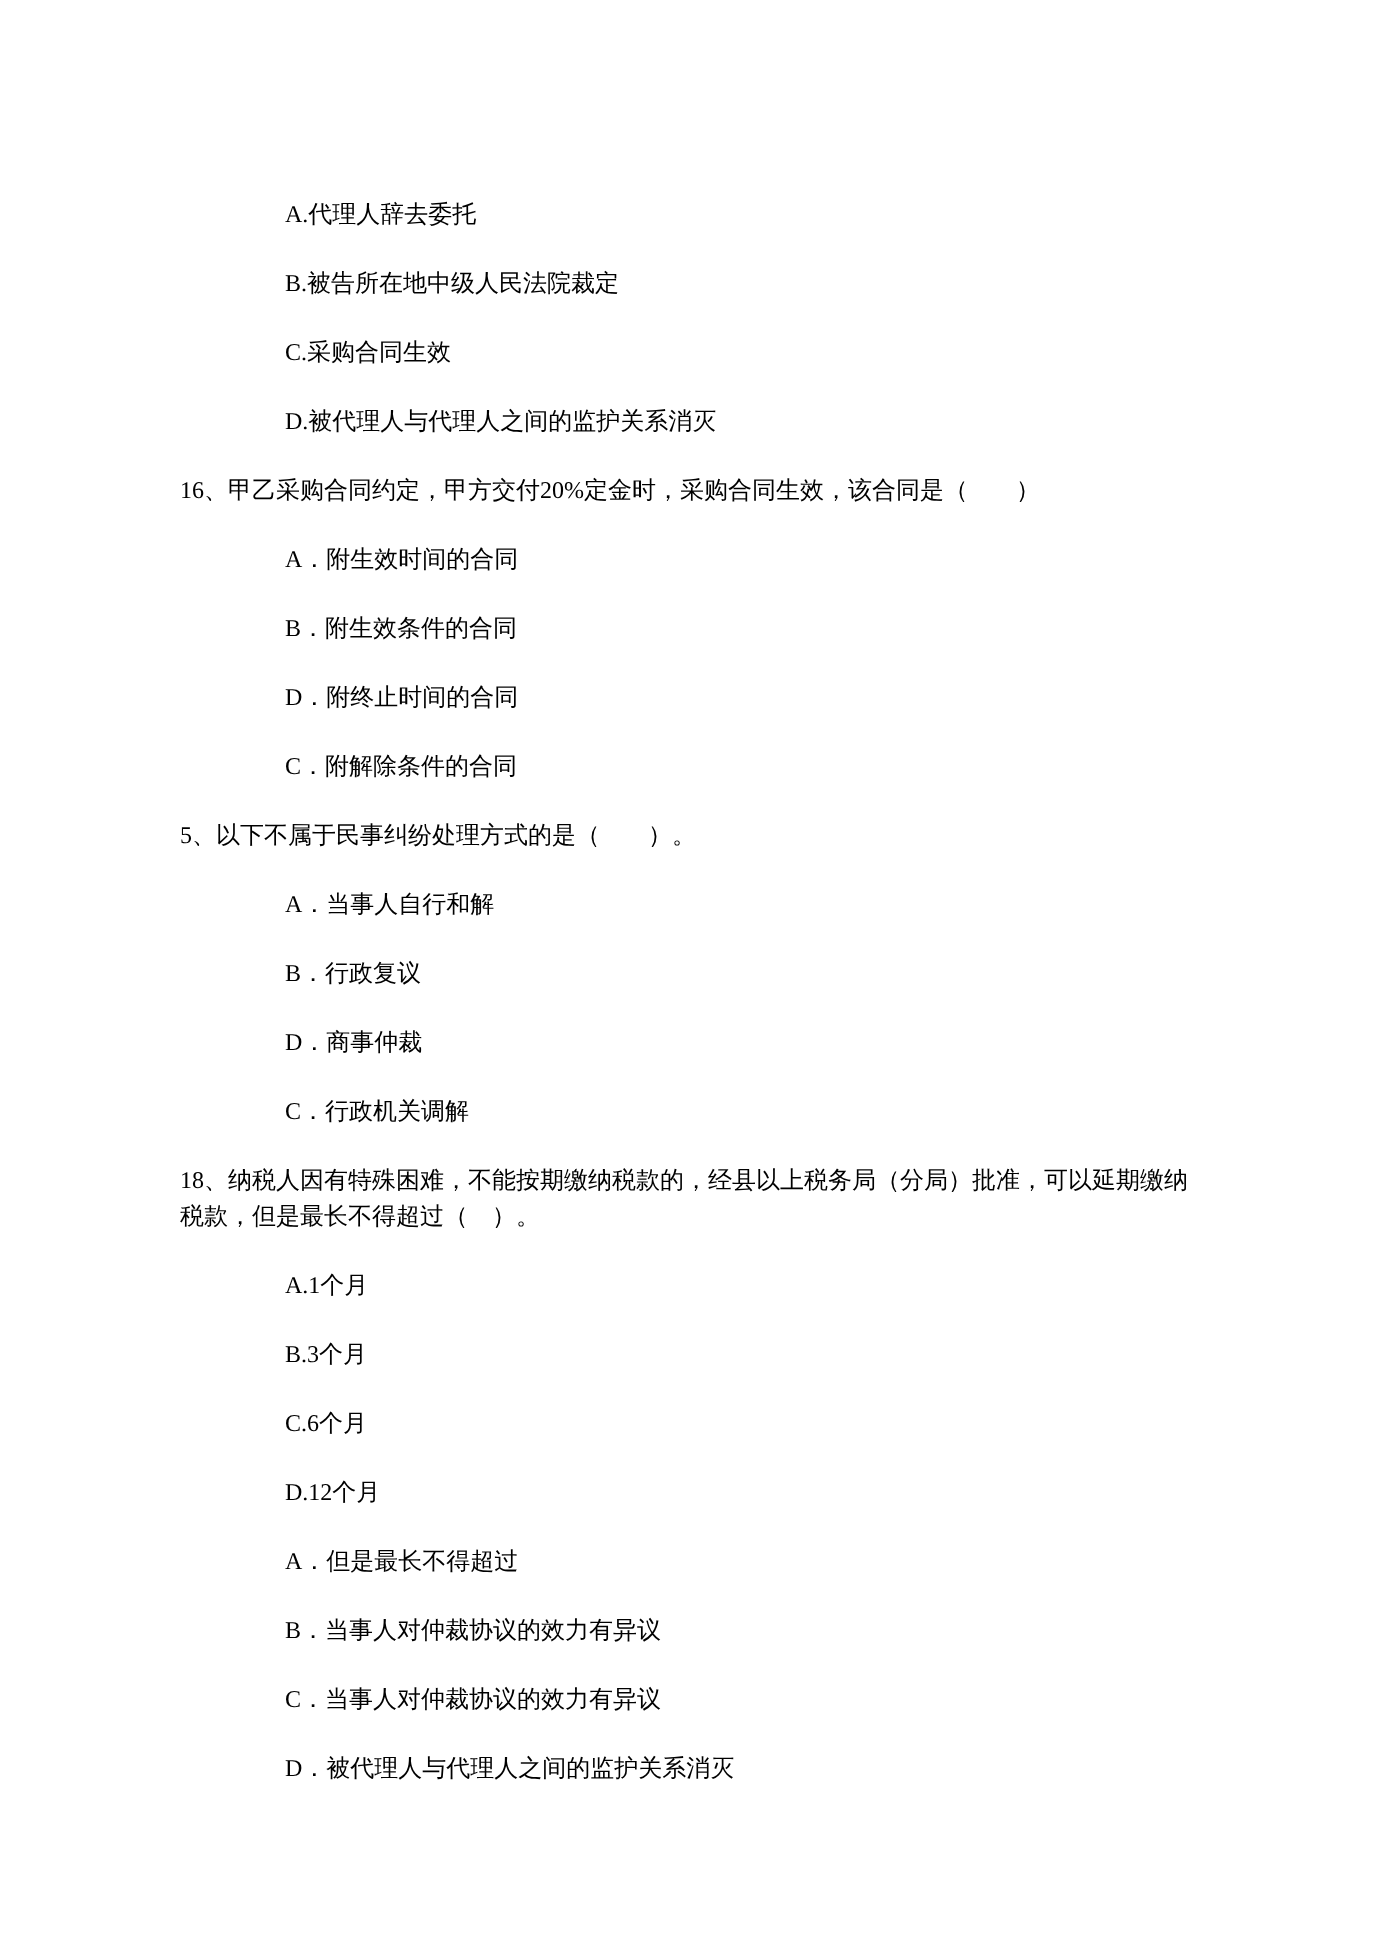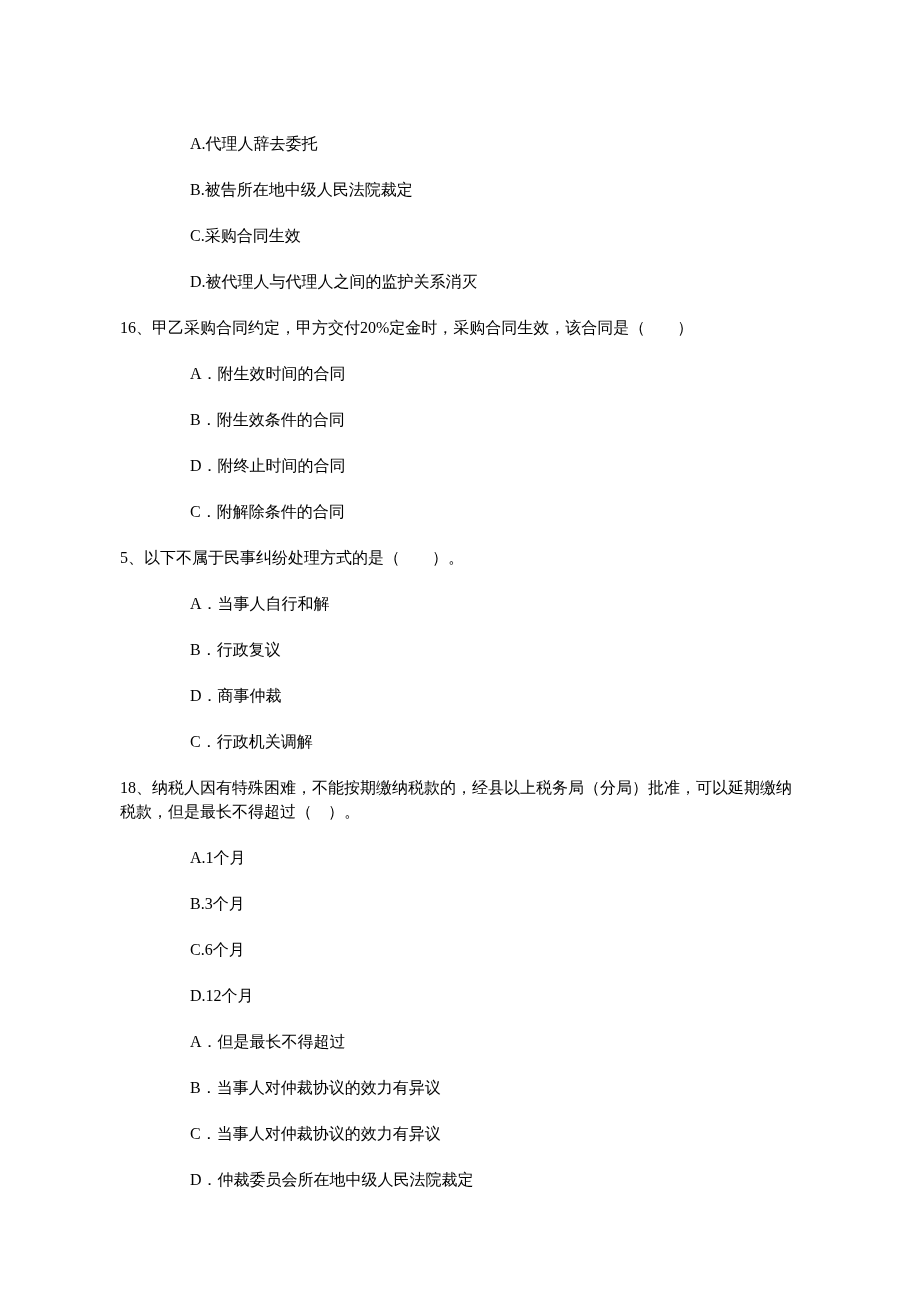--- a/index.html
+++ b/index.html
@@ -49,15 +49,15 @@
 
   <div class="question">18、纳税人因有特殊困难，不能按期缴纳税款的，经县以上税务局（分局）批准，可以延期缴纳税款，但是最长不得超过（　）。</div>
   <div class="option">A.1个月</div>
   <div class="option">B.3个月</div>
   <div class="option">C.6个月</div>
   <div class="option">D.12个月</div>
 
   <div class="option">A．但是最长不得超过</div>
   <div class="option">B．当事人对仲裁协议的效力有异议</div>
   <div class="option">C．当事人对仲裁协议的效力有异议</div>
-  <div class="option">D．仲裁委员会所在地中级人民法院裁定</div>
+  <div class="option">D．被代理人与代理人之间的监护关系消灭</div>
 
 </div>
 
 </body></html>

